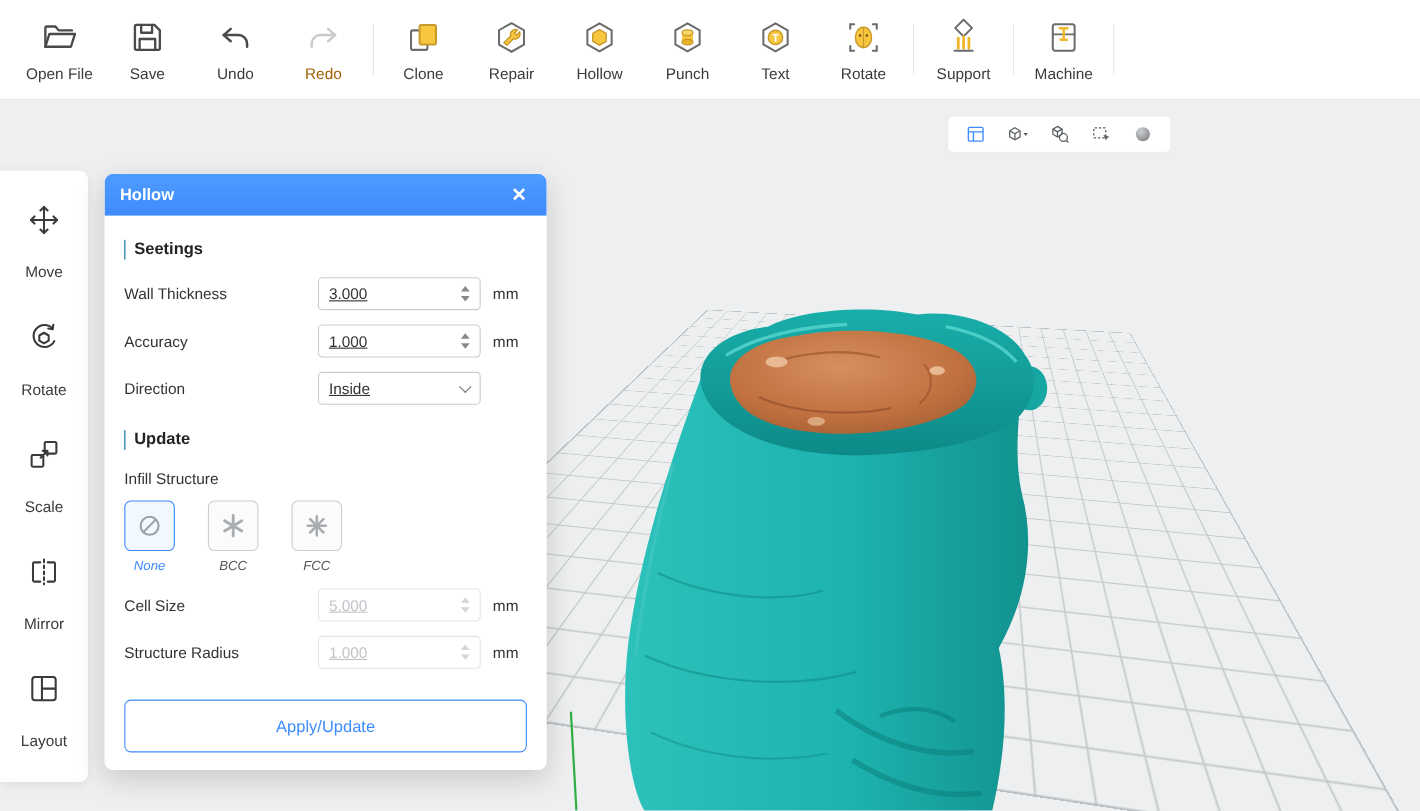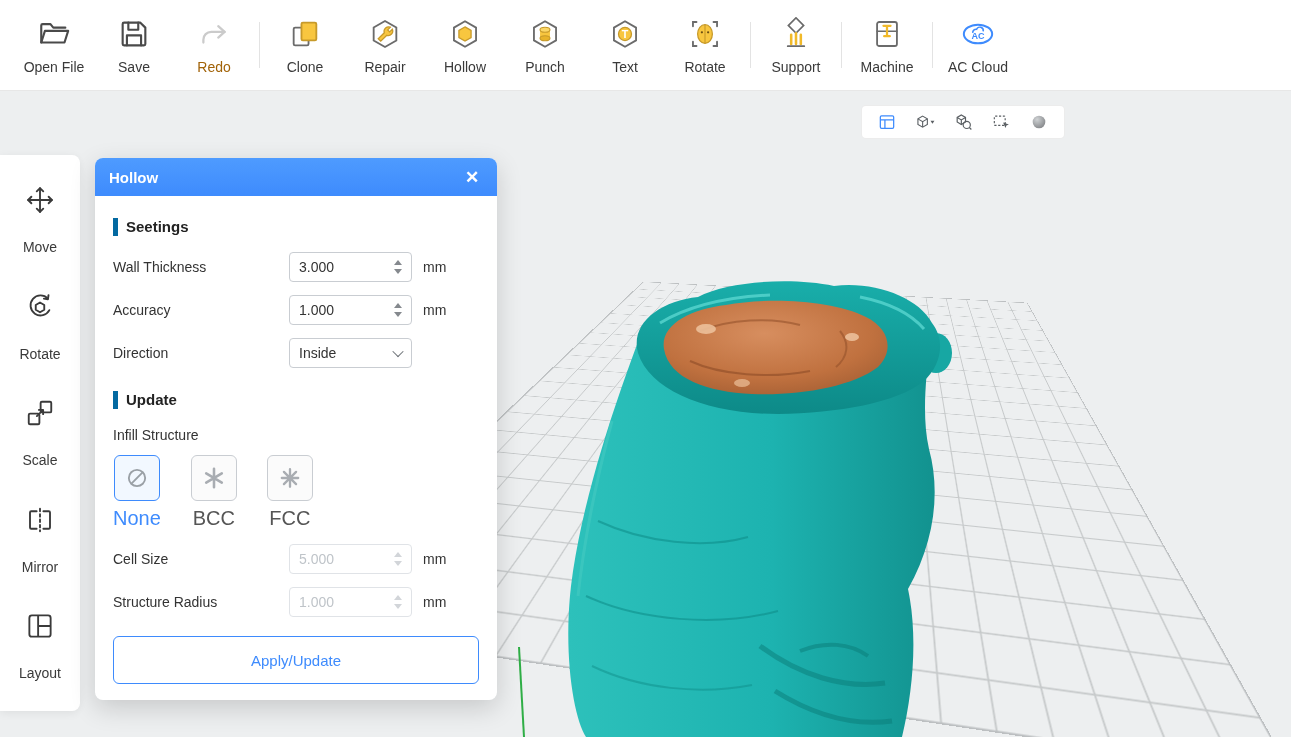--- a/index.html
+++ b/index.html
@@ -55,28 +55,28 @@
   .dialog { position:absolute; left:95px; top:67px; width:402px; height:542px;
             background:#fff; border-radius:8px; overflow:hidden;
             box-shadow:0 8px 26px rgba(0,0,0,.16); display:flex; flex-direction:column; }
   .dialog-header { height:38px; flex:none; background:linear-gradient(180deg,#4e9bff,#3e8bfd);
                    display:flex; align-items:center; justify-content:space-between; padding:0 14px; }
   .dialog-title { color:#fff; font-size:15px; font-weight:bold; }
   .dialog-close { color:#fff; font-size:17px; font-weight:bold; width:22px; height:22px;
                   display:flex; align-items:center; justify-content:center; cursor:pointer; }
   .dialog-body { flex:1; padding:12px 18px 16px; display:flex; flex-direction:column; }
 
-  .section-h { font-size:15px; font-weight:bold; color:#222; border-left:5px solid #0369a1;
+  .section-h { font-size:15px; font-weight:bold; color:#222; border-left:1px solid #0369a1;
                padding-left:8px; line-height:18px; margin:10px 0 16px; }
 
   .field-row { display:flex; align-items:center; margin-bottom:13px; }
   .field-label { width:176px; font-size:14px; color:#333; }
-  .spin-box, .dropdown { width:123px; height:30px; border:1px solid #c9cdd2; border-radius:4px;
+  .spin-box, .dropdown { width:148px; height:30px; border:1px solid #c9cdd2; border-radius:4px;
               display:flex; align-items:center; padding:0 9px; font-size:14px; color:#333;
-              background:#fff; cursor:text; }
+              background:#fff; cursor:text;text-decoration:underline; }
   .spin-value { flex:1; }
   .spin-arrows { display:flex; flex-direction:column; gap:4px; margin-left:4px; cursor:pointer; }
   .arr-up { width:0; height:0; border-left:4px solid transparent; border-right:4px solid transparent;
             border-bottom:5px solid #85898e; }
   .arr-down { width:0; height:0; border-left:4px solid transparent; border-right:4px solid transparent;
               border-top:5px solid #85898e; }
   .field-row.disabled .spin-box { border-color:#e0e3e7; color:#bfc4c9; }
   .field-row.disabled .arr-up { border-bottom-color:#d2d5d9; }
   .field-row.disabled .arr-down { border-top-color:#d2d5d9; }
   .unit { margin-left:11px; font-size:14px; color:#333; }
@@ -85,21 +85,21 @@
   .chevron { width:8px; height:8px; border-right:1.7px solid #6b7075; border-bottom:1.7px solid #6b7075;
              transform:rotate(45deg) translate(-1px,-1px); }
 
   .infill-label { font-size:14px; color:#333; margin:2px 0 12px; }
   .infill-options { display:flex; gap:30px; margin-bottom:14px; }
   .infill-opt { display:flex; flex-direction:column; align-items:center; gap:6px; cursor:pointer; }
   .infill-btn { width:46px; height:46px; border:1px solid #c9cdd2; border-radius:6px; background:#fbfbfb;
                 display:flex; align-items:center; justify-content:center; }
   .infill-btn svg { width:28px; height:28px; }
   .infill-opt.selected .infill-btn { border-color:#3e8bfd; background:#f2f8ff; }
-  .infill-opt-label { font-size:20px; color:#555; }
+  .infill-opt-label { font-size:12px; color:#555;font-style:italic; }
   .infill-opt.selected .infill-opt-label { color:#3e8bfd; }
 
   .apply-btn { margin-top:auto; height:48px; border:1px solid #3e8bfd; border-radius:6px;
                background:#fff; color:#3e8bfd; font-size:15px;
                display:flex; align-items:center; justify-content:center; cursor:pointer; }
 </style>
 </head>
 <body>
 
 <header class="toolbar">
@@ -118,20 +118,29 @@
     <div class="tb-icon">
       <svg viewBox="0 0 24 24" fill="none" stroke="#4a4a4a" stroke-width="1.5" stroke-linecap="round" stroke-linejoin="round">
         <path d="M4 5 a1 1 0 0 1 1-1 h11.5 L20 7.5 V19 a1 1 0 0 1 -1 1 H5 a1 1 0 0 1 -1-1 Z"></path>
         <path d="M8 4 v5 h7 V4"></path>
           <path d="M7 20 v-7 h10 v7"></path>
       </svg>
     </div>
     <div class="tb-label">Save</div>
   </div>
 
+  <div class="tb-item">
+    <div class="tb-icon">
+      <svg viewBox="0 0 24 24" fill="none" stroke="#4a4a4a" stroke-width="1.6" stroke-linecap="round" stroke-linejoin="round">
+        <path d="M9 6.5 4.5 10.5 9 14.5"></path>
+          <path d="M4.5 10.5 H14 a5.5 5.5 0 0 1 5.5 5.5 V18"></path>
+      </svg>
+    </div>
+    <div class="tb-label">Undo</div>
+  </div>
 
   <div class="tb-item disabled">
     <div class="tb-icon">
       <svg viewBox="0 0 24 24" fill="none" stroke="#cbcbcb" stroke-width="1.6" stroke-linecap="round" stroke-linejoin="round">
         <path d="M15 6.5 19.5 10.5 15 14.5"></path>
           <path d="M19.5 10.5 H10 a5.5 5.5 0 0 0 -5.5 5.5 V18"></path>
       </svg>
     </div>
     <div class="tb-label">Redo</div>
   </div>
@@ -226,30 +235,20 @@
         <rect x="5" y="3.5" width="14" height="17" rx="1.5" stroke="#6b6b6b" stroke-width="1.3"></rect>
         <path d="M5 10 H19" stroke="#6b6b6b" stroke-width="1.1"></path>
         <path d="M9.5 6.2 H14.5 M12 6.2 V13.5 M10 13.5 H14" stroke="#f1b929" stroke-width="1.6"></path>
       </svg>
     </div>
     <div class="tb-label">Machine</div>
   </div>
 
   <div class="tb-sep"></div>
 
-  <div class="tb-item">
-    <div class="tb-icon">
-      <svg viewBox="0 0 24 24" fill="none">
-        <ellipse cx="12" cy="12" rx="10" ry="6.6" stroke="#3e8bfd" stroke-width="1.4" fill="#ffffff"></ellipse>
-        <path d="M8.3 11.2 c-.2-1.6 1.2-2.7 2.7-2.5 c.5-1.2 1.9-1.8 3-1.4 c1.3.4 1.9 1.6 1.7 2.9" stroke="#3e8bfd" stroke-width="1.1"></path>
-        <text x="12" y="15.8" text-anchor="middle" font-size="6.4" font-weight="bold" fill="#3e8bfd" font-family="Liberation Sans, sans-serif">AC</text>
-      </svg>
-    </div>
-    <div class="tb-label">AC Cloud</div>
-  </div>
 
 </header>
 
 <div class="workspace">
 
   <div class="viewport">
     <div class="plate"></div>
 
     <svg class="scene-svg" viewBox="0 0 1291 646">
       <defs>

